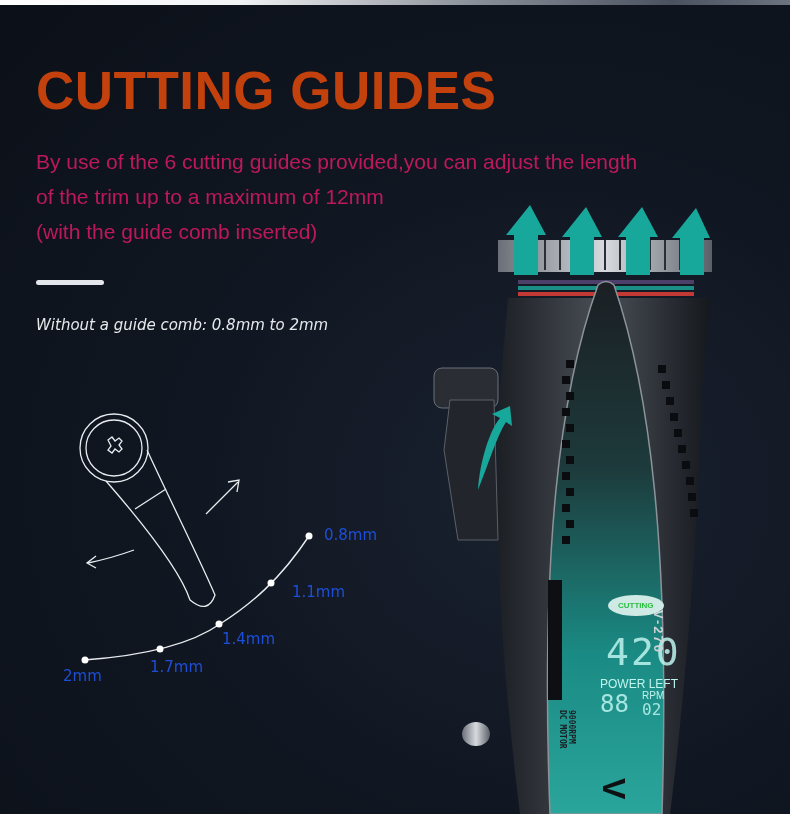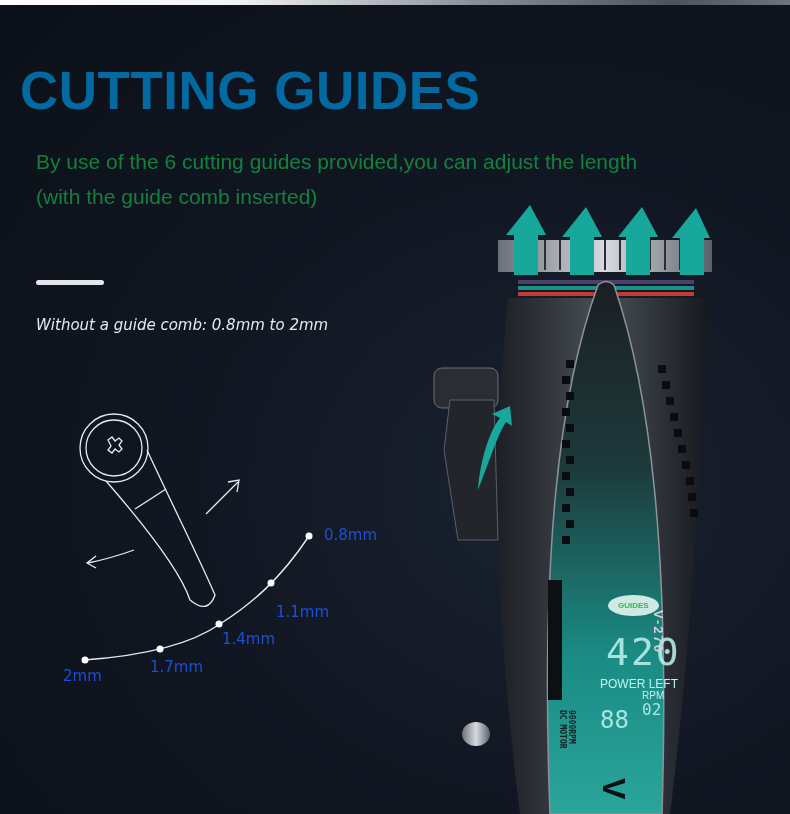--- a/index.html
+++ b/index.html
@@ -7,29 +7,29 @@
     width: 790px; height: 814px; overflow: hidden; position: relative;
     background: radial-gradient(ellipse at 70% 60%, #1a2230 0%, #111722 45%, #0b1018 100%);
     font-family: "DejaVu Sans", sans-serif;
     color: #e8ecef;
   }
   .top-strip {
     position: absolute; left: 0; top: 0; width: 790px; height: 5px;
     background: linear-gradient(90deg, #ffffff 0%, #f2f3f5 30%, #8a9099 60%, #4a5260 85%, #6c7480 100%);
   }
   .title {
-    position: absolute; left: 20px; top: 64px;
+    position: absolute; left: 36px; top: 64px;
     font-family: "Liberation Sans", sans-serif; font-weight: bold;
-    font-size: 53px; letter-spacing: 0.5px; color: #0369a1;
+    font-size: 53px; letter-spacing: 0.5px; color: #c2410c;
     line-height: 1;
   }
   .desc {
     position: absolute; left: 36px; top: 144px; width: 740px;
     font-family: "Liberation Sans", sans-serif; font-size: 21px; line-height: 35px;
-    color: #15803d;
+    color: #be185d;
   }
   .desc div { white-space: nowrap; }
   .divider {
     position: absolute; left: 36px; top: 280px; width: 68px; height: 5px;
     border-radius: 3px; background: #e3e6ea;
   }
   .note {
     position: absolute; left: 36px; top: 316px;
     font-family: "DejaVu Sans", sans-serif; font-size: 15px; color: #e6e9ec; font-style: italic;
   }
@@ -44,20 +44,21 @@
 </style>
 </head>
 <body>
 
 <div class="top-strip"></div>
 
 <h1 class="title" style="margin:0;">CUTTING GUIDES</h1>
 
 <div class="desc">
   <div>By use of the 6 cutting guides provided,you can adjust the length</div>
+  <div>of the trim up to a maximum of 12mm</div>
   <div>(with the guide comb inserted)</div>
 </div>
 
 <div class="divider"></div>
 
 <div class="note">Without  a guide comb: 0.8mm to 2mm</div>
 
 <div class="diagram">
   <svg width="360" height="300" viewBox="0 0 360 300">
     <g fill="none" stroke="#e8ecef" stroke-width="1.3">
@@ -79,21 +80,21 @@
     </g>
     <g fill="#ffffff">
       <circle cx="269" cy="136" r="3.5"></circle>
       <circle cx="231" cy="183" r="3.5"></circle>
       <circle cx="179" cy="224" r="3.5"></circle>
       <circle cx="120" cy="249" r="3.5"></circle>
       <circle cx="45" cy="260" r="3.5"></circle>
     </g>
   </svg>
   <div class="mark" style="left:284px; top:126px;">0.8mm</div>
-  <div class="mark" style="left:236px; top:183px;margin-top:20px;">1.1mm</div>
+  <div class="mark" style="left:252px; top:183px;">1.1mm</div>
   <div class="mark" style="left:182px; top:230px;">1.4mm</div>
   <div class="mark" style="left:110px; top:258px;">1.7mm</div>
   <div class="mark" style="left:23px; top:267px;">2mm</div>
 </div>
 
 <div class="clipper">
   <svg width="370" height="624" viewBox="0 0 370 624">
     <defs>
       <linearGradient id="body" x1="0" x2="1">
         <stop offset="0" stop-color="#1c1f24"></stop>
@@ -172,24 +173,24 @@
 
     <rect x="14" y="178" width="64" height="40" rx="8" fill="#2a2e34" stroke="#6a7078"></rect>
     <path d="M30 210 L74 210 L78 350 L38 350 L24 260 Z" fill="#22262c" stroke="#5b6168"></path>
     <path d="M58 300 C 60 270, 70 240, 80 228 L72 224 L90 216 L92 236 L86 232 C 76 248, 70 270, 58 300 Z" fill="#17a89b"></path>
 
     <ellipse cx="56" cy="544" rx="14" ry="12" fill="url(#chrome)"></ellipse>
 
     <rect x="128" y="390" width="14" height="120" fill="#0d0f12"></rect>
   </svg>
 
-  <div class="lcd-text" style="left:188px; top:405px; font-size:8px; color:#8fe36a; font-weight:bold; background:#cfe9e4; border-radius:50%; padding:6px 10px; color:#2bbf3f;">GUIDES</div>
+  <div class="lcd-text" style="left:188px; top:405px; font-size:8px; color:#8fe36a; font-weight:bold; background:#cfe9e4; border-radius:50%; padding:6px 10px; color:#2bbf3f;">CUTTING</div>
   <div class="lcd-text" style="left:186px; top:440px; font-size:38px; letter-spacing:2px; font-family:'DejaVu Sans Mono', monospace; opacity:0.85;">420</div>
   <div class="lcd-text" style="left:180px; top:487px; font-size:12px;">POWER LEFT</div>
-  <div class="lcd-text" style="left:180px; top:516px; font-size:24px; font-family:'DejaVu Sans Mono', monospace; opacity:0.85;">88</div>
+  <div class="lcd-text" style="left:180px; top:500px; font-size:24px; font-family:'DejaVu Sans Mono', monospace; opacity:0.85;">88</div>
   <div class="lcd-text" style="left:222px; top:500px; font-size:10px;">RPM</div>
   <div class="lcd-text" style="left:222px; top:510px; font-size:16px; font-family:'DejaVu Sans Mono', monospace; opacity:0.85;">02</div>
   <div style="position:absolute; left:246px; top:420px; transform:rotate(90deg); transform-origin:left top; font-family:'Liberation Sans', sans-serif; font-weight:bold; font-size:13px; color:#cfd4d8; letter-spacing:2px; white-space:nowrap;">V-270</div>
   <div style="position:absolute; left:156px; top:520px; transform:rotate(90deg); transform-origin:left top; font-family:'DejaVu Sans Mono', monospace; font-weight:bold; font-size:8px; color:#1b1e22; line-height:9px; white-space:nowrap;">
     <div>9000RPM</div>
     <div>DC MOTOR</div>
   </div>
   <div style="position:absolute; left:212px; top:588px; transform:rotate(90deg); transform-origin:left top; font-family:'Liberation Sans', sans-serif; font-weight:bold; font-size:32px; color:#0d1114;">V</div>
 </div>
 

